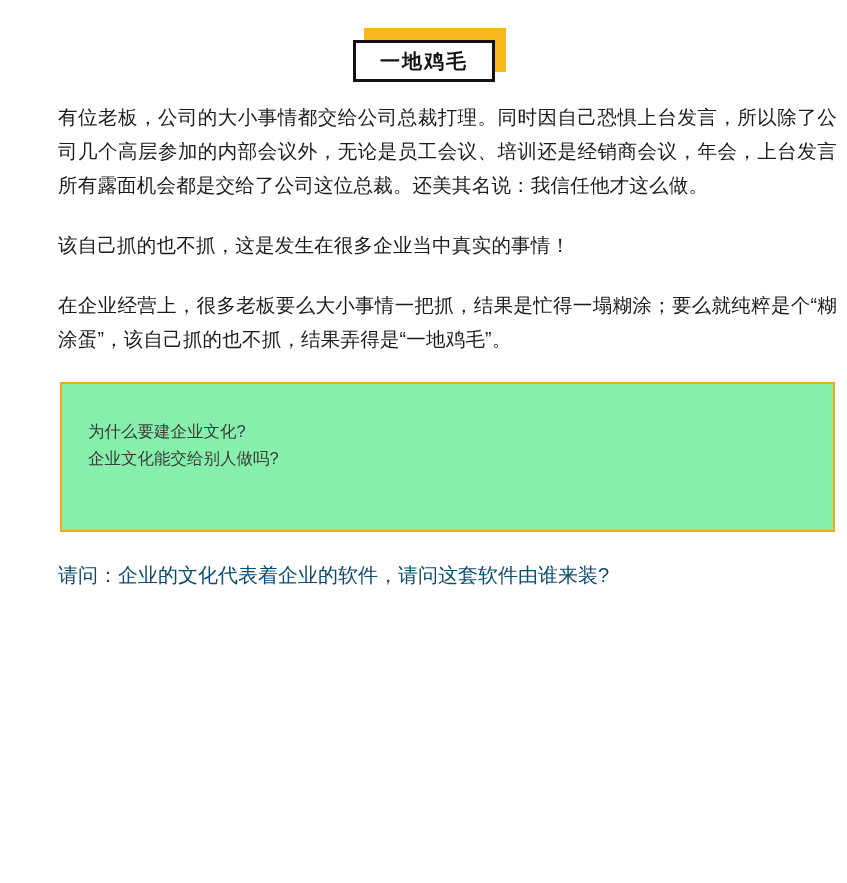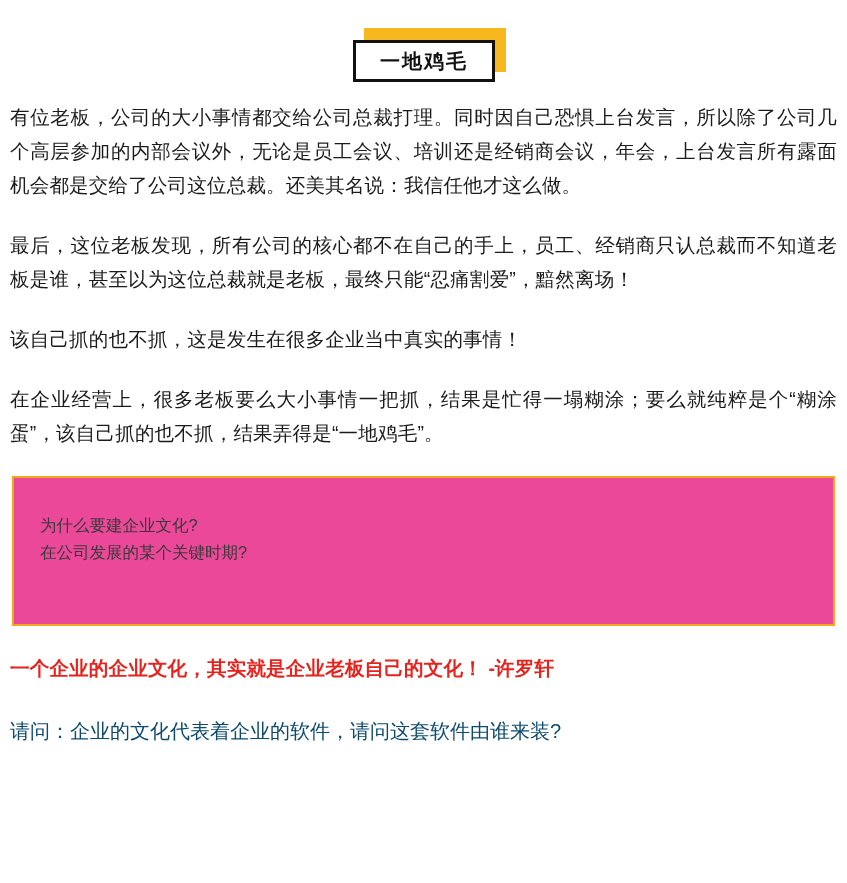--- a/index.html
+++ b/index.html
@@ -51,36 +51,37 @@
     font-size: 20px;
     font-weight: bold;
     letter-spacing: 2px;
     color: #111111;
     line-height: 1;
   }
 
   
   .body {
     padding: 0 4px;
+    margin-left: 48px;
   }
   p.para {
     font-size: 19.5px;
     line-height: 34px;
     margin: 0 0 26px 0;
     color: #1b1b1b;
     text-align: justify;
     letter-spacing: 0.2px;
   }
   p.para:last-child { margin-bottom: 0; }
 
   
   .qbox {
     margin: 10px 2px 26px 2px;
     border: 2px solid #f3a81c;
-    background: #ec4899;
+    background: #86efac;
     padding: 34px 26px 26px 26px;
     box-sizing: border-box;
     min-height: 150px;
   }
   .qbox .qline {
     font-size: 16.5px;
     line-height: 27px;
     color: #3a3a3a;
     margin: 0;
   }
@@ -110,27 +111,25 @@
 
   <div class="title-wrap">
     <div class="title-shadow"></div>
     <div class="title-box">
       <span class="title-text">一地鸡毛</span>
     </div>
   </div>
 
   <div class="body">
     <p class="para">有位老板，公司的大小事情都交给公司总裁打理。同时因自己恐惧上台发言，所以除了公司几个高层参加的内部会议外，无论是员工会议、培训还是经销商会议，年会，上台发言所有露面机会都是交给了公司这位总裁。还美其名说：我信任他才这么做。</p>
-    <p class="para">最后，这位老板发现，所有公司的核心都不在自己的手上，员工、经销商只认总裁而不知道老板是谁，甚至以为这位总裁就是老板，最终只能“忍痛割爱”，黯然离场！</p>
     <p class="para">该自己抓的也不抓，这是发生在很多企业当中真实的事情！</p>
     <p class="para">在企业经营上，很多老板要么大小事情一把抓，结果是忙得一塌糊涂；要么就纯粹是个“糊涂蛋”，该自己抓的也不抓，结果弄得是“一地鸡毛”。</p>
 
     <div class="qbox">
       <p class="qline">为什么要建企业文化?</p>
-      <p class="qline">在公司发展的某个关键时期?</p>
+      <p class="qline">企业文化能交给别人做吗?</p>
     </div>
 
-    <p class="quote">一个企业的企业文化，其实就是企业老板自己的文化！ -许罗轩</p>
 
     <p class="closing">请问：企业的文化代表着企业的软件，请问这套软件由谁来装?</p>
   </div>
 
 </div>
 
 </body></html>

